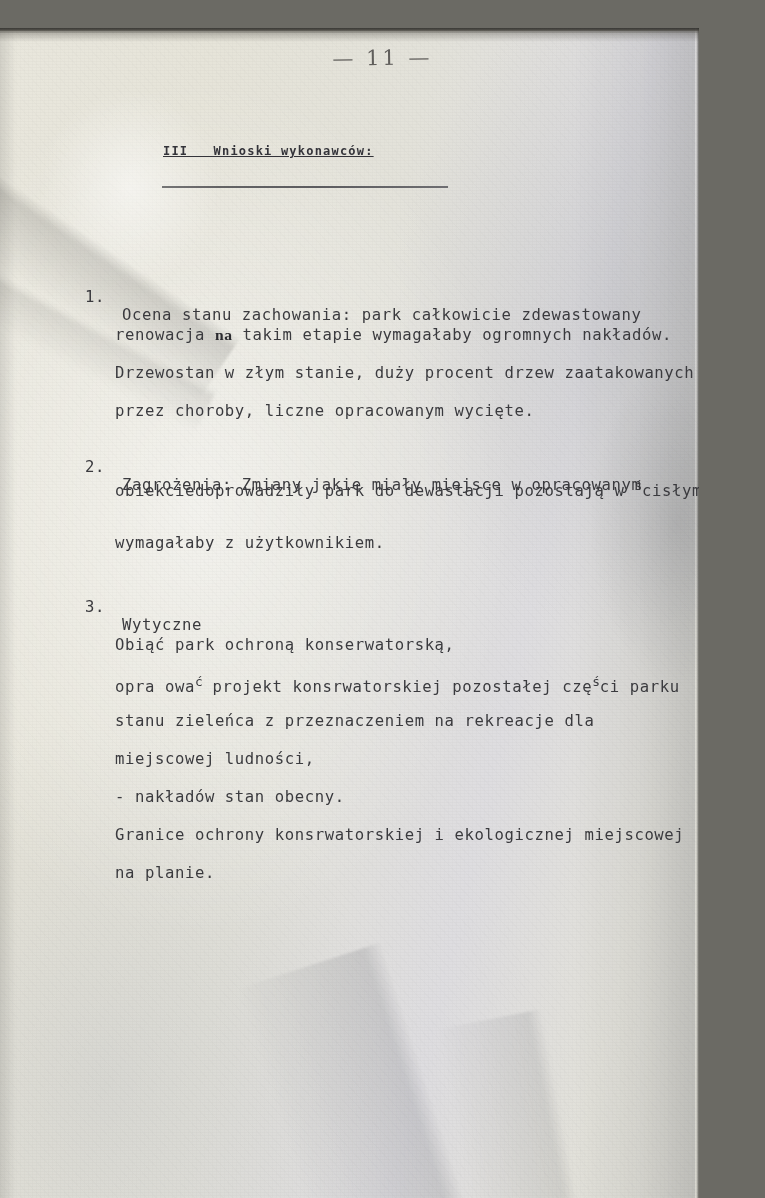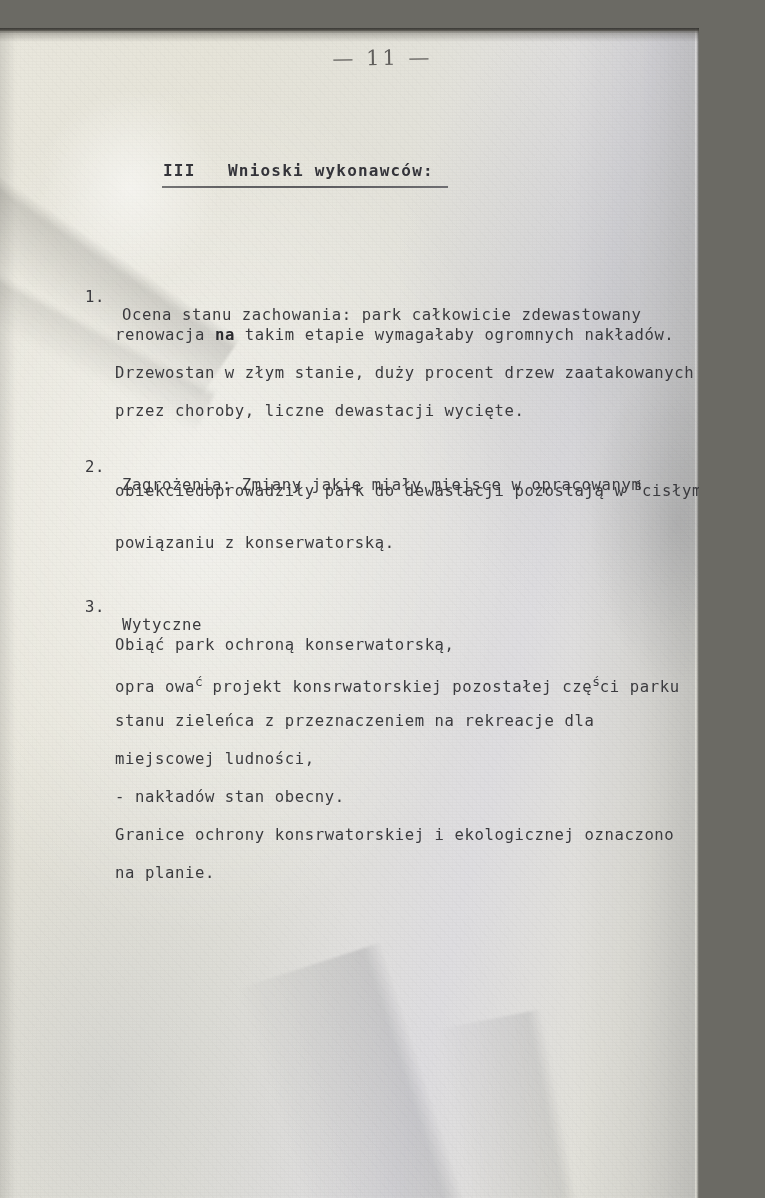--- a/index.html
+++ b/index.html
@@ -130,26 +130,27 @@
     font-family: "DejaVu Serif", "Liberation Serif", serif;
     font-size: 21px;
     letter-spacing: 3px;
     color: #4a4846;
     opacity: 0.85;
     transform: rotate(-0.8deg);
   }
 
   #heading {
     position: absolute;
-    left: 163px; top: 133px;
-    font-size: 16px;
+    left: 163px; top: 116px;
+    font-size: 12px;
     letter-spacing: 1.2px;
     font-weight: 700;
     color: #34343a;
     white-space: pre;
+    text-decoration: underline;
   }
   #heading-rule {
     position: absolute;
     left: 162px; top: 158px;
     width: 286px; height: 2px;
     background: linear-gradient(90deg, #5a5a5c 0%, #46464a 20%, #3e3e44 55%, #55555a 100%);
     opacity: 0.82;
   }
 
   .block { position: absolute; }
@@ -173,20 +174,21 @@
   .ind  { position: absolute; left: 30px; }
 
   sup.raised {
     font-size: 0.82em;
     vertical-align: 0.45em;
     letter-spacing: 0;
   }
   .strike-over {
     font-weight: 700;
     color: #2b2b2f;
+    font-family: Liberation Serif, serif;
   }
 
   
   #item-1 { left: 85px; top: 242px; }
   #item-2 { left: 85px; top: 412px; }
   #item-3 { left: 85px; top: 552px; }
 
   
   #clip-right {
     position: absolute;
@@ -226,32 +228,32 @@
       <span class="num">1.</span>
       <span class="body">Ocena stanu zachowania: park całkowicie zdewastowany</span>
     </div>
     <div class="line">
       <span class="ind"><span>renowacja </span><span class="strike-over">na</span><span> takim etapie wymagałaby ogromnych nakładów.</span></span>
     </div>
     <div class="line">
       <span class="ind">Drzewostan w złym stanie, duży procent drzew zaatakowanych</span>
     </div>
     <div class="line">
-      <span class="ind">przez choroby, liczne dewastacji wycięte.</span>
+      <span class="ind">przez choroby, liczne opracowanym wycięte.</span>
     </div>
   </div>
 
   <div class="block" id="item-2">
     <div class="line">
       <span class="num">2.</span>
       <span class="body">Zagrożenia: Zmiany jakie miały miejsce w opracowanym</span>
     </div>
     <div class="line"></div>
     <div class="line">
-      <span class="ind">powiązaniu z konserwatorską.</span>
+      <span class="ind">wymagałaby z użytkownikiem.</span>
     </div>
   </div>
 
   <div id="clip-right">
     <span class="line" style="position:absolute;left:30px;top:0;"><span>obiekciedoprowadziły park do dewastacji pozostają w </span><sup class="raised">ś</sup><span>cisłym po</span></span>
   </div>
 
   <div class="block" id="item-3">
     <div class="line">
       <span class="num">3.</span>
@@ -266,20 +268,20 @@
     <div class="line">
       <span class="ind">stanu zieleńca z przeznaczeniem na rekreacje dla</span>
     </div>
     <div class="line">
       <span class="ind">miejscowej ludności,</span>
     </div>
     <div class="line">
       <span class="ind">- nakładów stan obecny.</span>
     </div>
     <div class="line">
-      <span class="ind">Granice ochrony konsrwatorskiej i ekologicznej oznaczono</span>
+      <span class="ind">Granice ochrony konsrwatorskiej i ekologicznej miejscowej</span>
     </div>
     <div class="line">
       <span class="ind">na planie.</span>
     </div>
   </div>
 
 </div>
 
 </body></html>

